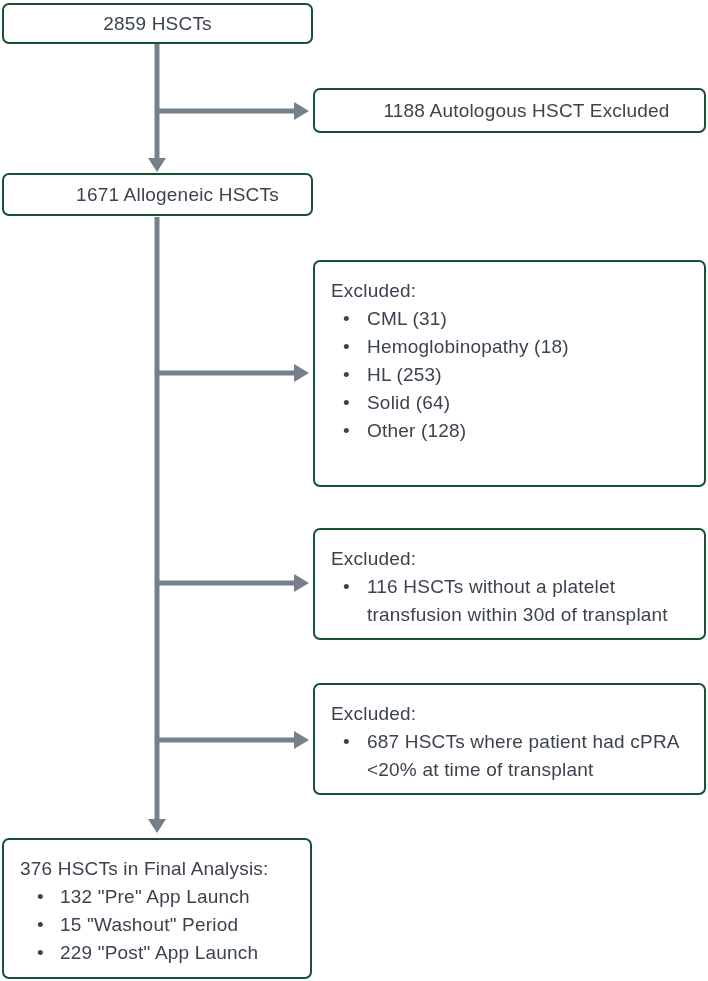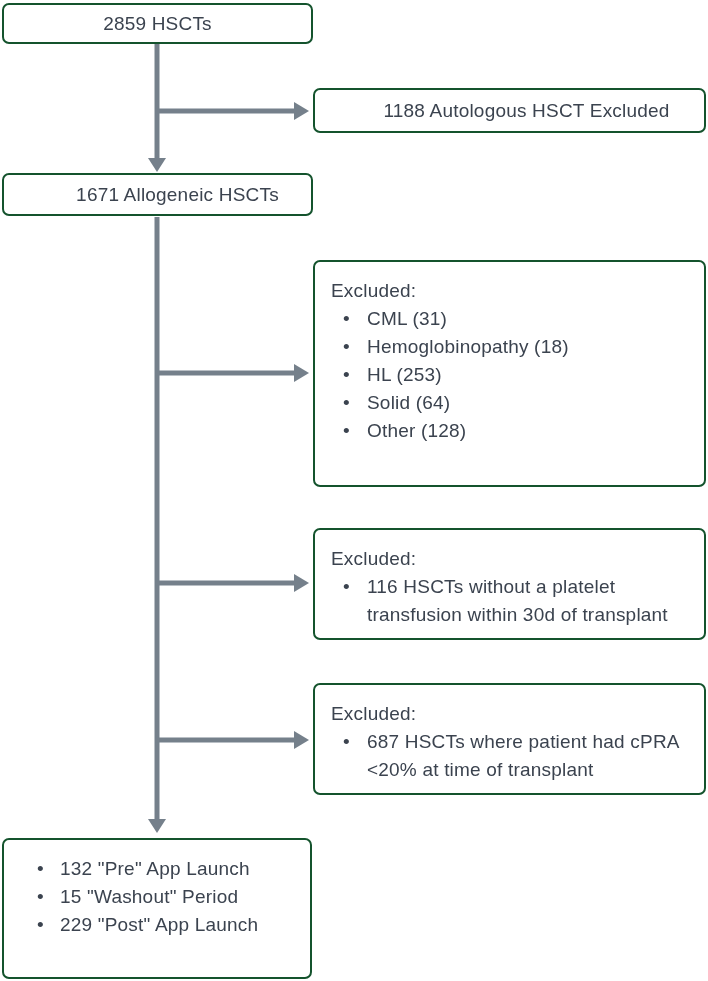--- a/index.html
+++ b/index.html
@@ -130,20 +130,21 @@
   </div>
 
   <div class="box listbox" style="left:313px; top:683px; width:393px; height:112px;">
     <div class="list-title">Excluded:</div>
     <ul class="flow-list">
       <li>687 HSCTs where patient had cPRA &lt;20% at time of transplant</li>
     </ul>
   </div>
 
   <div class="box listbox box-final" style="left:2px; top:838px; width:310px; height:141px;">
+    <div class="list-title">376 HSCTs in Final Analysis:</div>
     <ul class="flow-list">
       <li>132 "Pre" App Launch</li>
       <li>15 "Washout" Period</li>
       <li>229 "Post" App Launch</li>
     </ul>
   </div>
 
 </div>
 
 </body></html>

